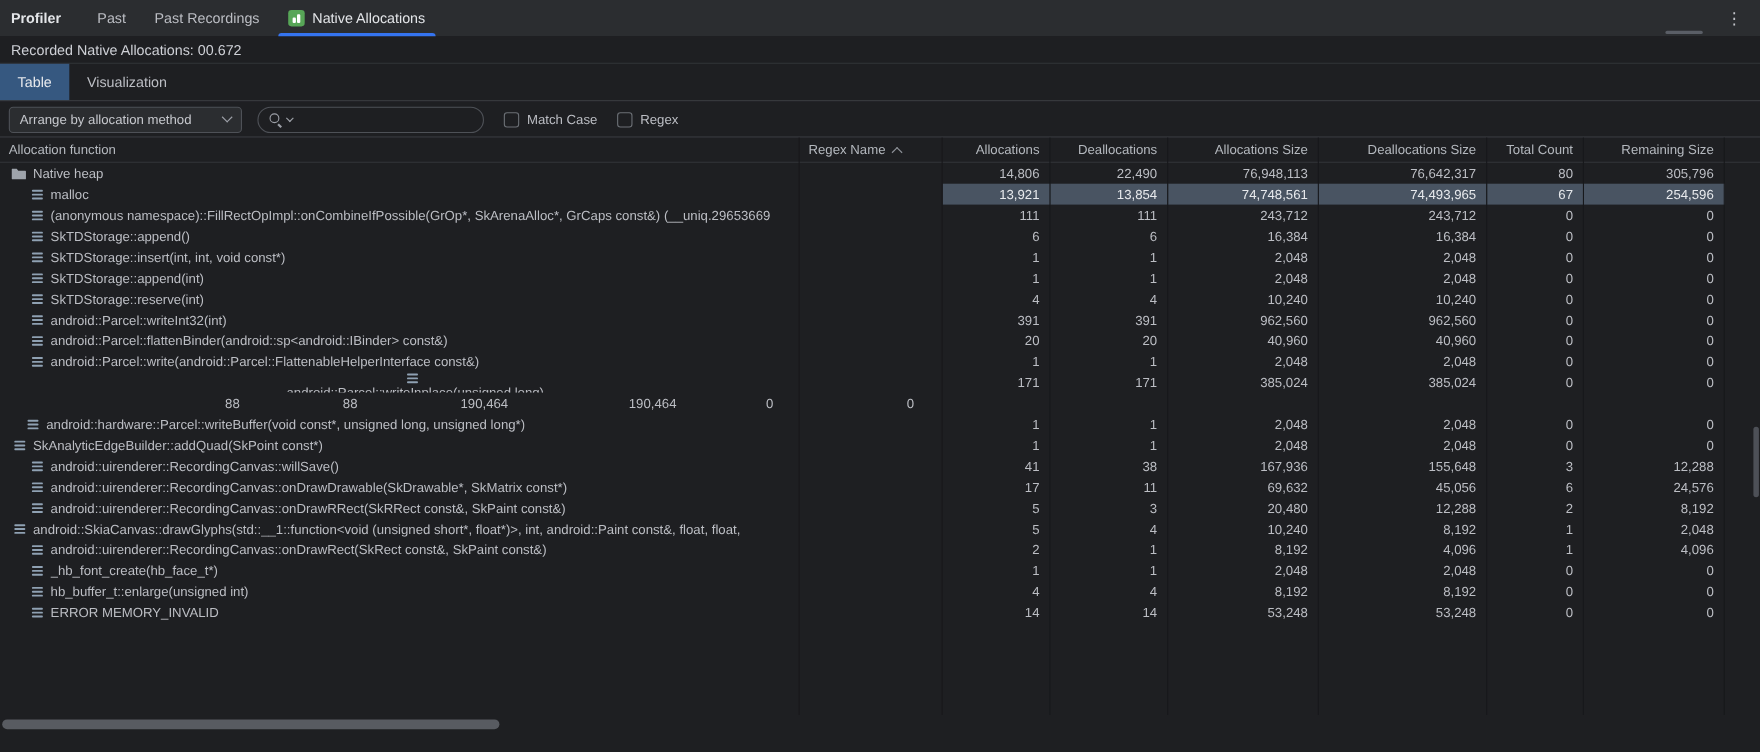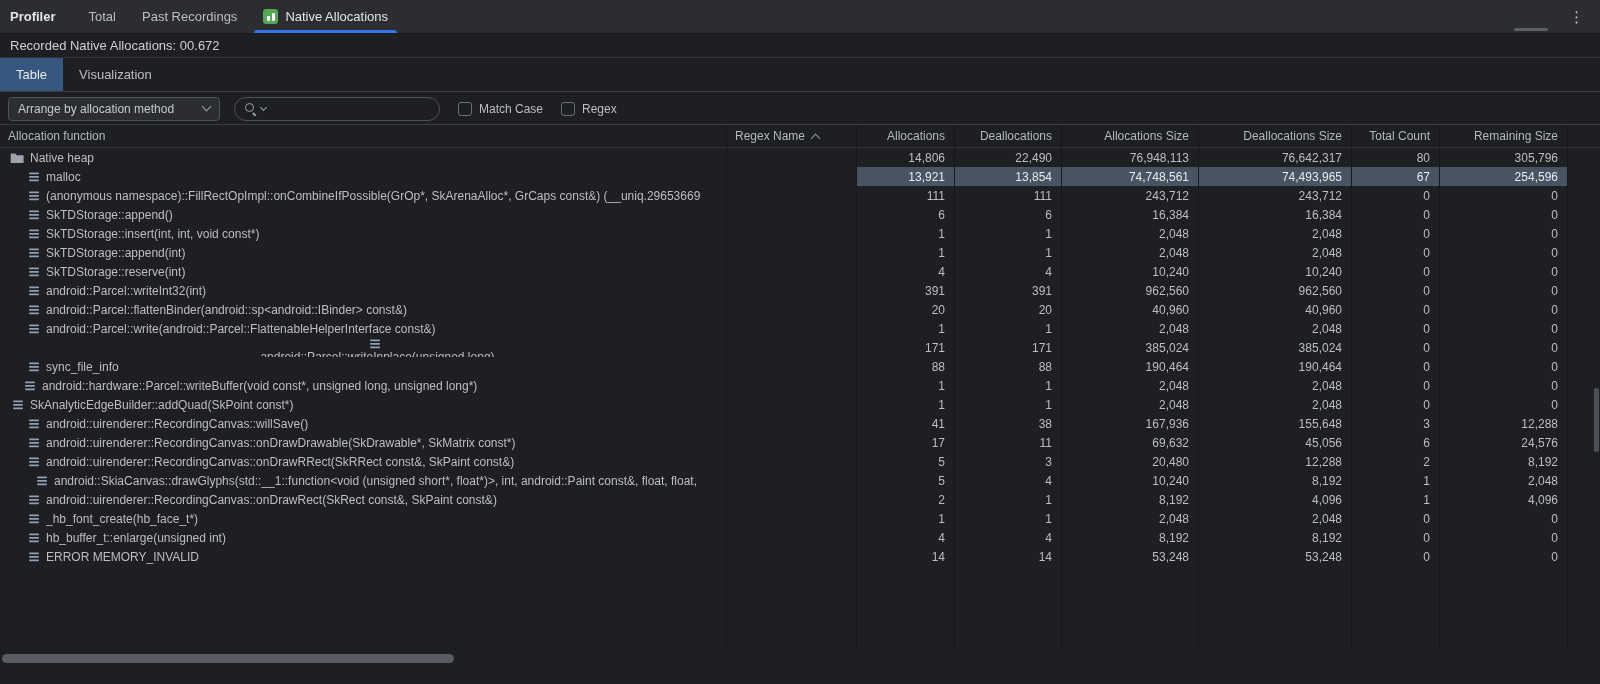--- a/index.html
+++ b/index.html
@@ -72,21 +72,21 @@
   .vscroll{position:absolute;right:1px;top:388px;width:5px;height:64px;border-radius:3px;background:#4d5057;z-index:6;}
 </style>
 </head>
 <body>
 
 <div class="page">
 
   <div class="topbar">
     <div class="win-title">Profiler</div>
     <div class="tab">
-      <span>Total</span>
+      <span>Past</span>
     </div>
     <div class="tab">
       <span>Past Recordings</span>
     </div>
     <div class="tab active">
       <span class="task-icon">
           <i></i>
           <i></i>
         </span>
       <span>Native Allocations</span>
@@ -388,32 +388,20 @@
           </div>
           <div class="cell" style="width: 130px;"></div>
           <div class="cell num" style="width: 98px;">171</div>
           <div class="cell num" style="width: 107px;">171</div>
           <div class="cell num" style="width: 137px;">385,024</div>
           <div class="cell num" style="width: 153px;">385,024</div>
           <div class="cell num" style="width: 88px;">0</div>
           <div class="cell num" style="width: 128px;">0</div>
         </div>
         <div class="trow">
-          <div class="cell fn" style="width: 727px; padding-left: 28px;">
-            <span class="ricon">
-              <svg width="12" height="12" viewBox="0 0 12 12">
-                <g fill="#8fa1b3">
-                  <rect x="1" y="1.6" width="10" height="1.7" rx="0.8"></rect>
-                  <rect x="1" y="5.1" width="10" height="1.7" rx="0.8"></rect>
-                  <rect x="1" y="8.6" width="10" height="1.7" rx="0.8"></rect>
-                </g>
-              </svg>
-            </span>
-            <span class="fn-label">sync_file_info</span>
-          </div>
           <div class="cell" style="width: 130px;"></div>
           <div class="cell num" style="width: 98px;">88</div>
           <div class="cell num" style="width: 107px;">88</div>
           <div class="cell num" style="width: 137px;">190,464</div>
           <div class="cell num" style="width: 153px;">190,464</div>
           <div class="cell num" style="width: 88px;">0</div>
           <div class="cell num" style="width: 128px;">0</div>
         </div>
         <div class="trow">
           <div class="cell fn" style="width: 727px; padding-left: 24px;">
@@ -514,21 +502,21 @@
           </div>
           <div class="cell" style="width: 130px;"></div>
           <div class="cell num" style="width: 98px;">5</div>
           <div class="cell num" style="width: 107px;">3</div>
           <div class="cell num" style="width: 137px;">20,480</div>
           <div class="cell num" style="width: 153px;">12,288</div>
           <div class="cell num" style="width: 88px;">2</div>
           <div class="cell num" style="width: 128px;">8,192</div>
         </div>
         <div class="trow">
-          <div class="cell fn" style="width: 727px; padding-left: 36px;">
+          <div class="cell fn" style="width: 727px; padding-left: 12px;">
             <span class="ricon">
               <svg width="12" height="12" viewBox="0 0 12 12">
                 <g fill="#8fa1b3">
                   <rect x="1" y="1.6" width="10" height="1.7" rx="0.8"></rect>
                   <rect x="1" y="5.1" width="10" height="1.7" rx="0.8"></rect>
                   <rect x="1" y="8.6" width="10" height="1.7" rx="0.8"></rect>
                 </g>
               </svg>
             </span>
             <span class="fn-label">android::SkiaCanvas::drawGlyphs(std::__1::function&lt;void (unsigned short*, float*)&gt;, int, android::Paint const&amp;, float, float, </span>

